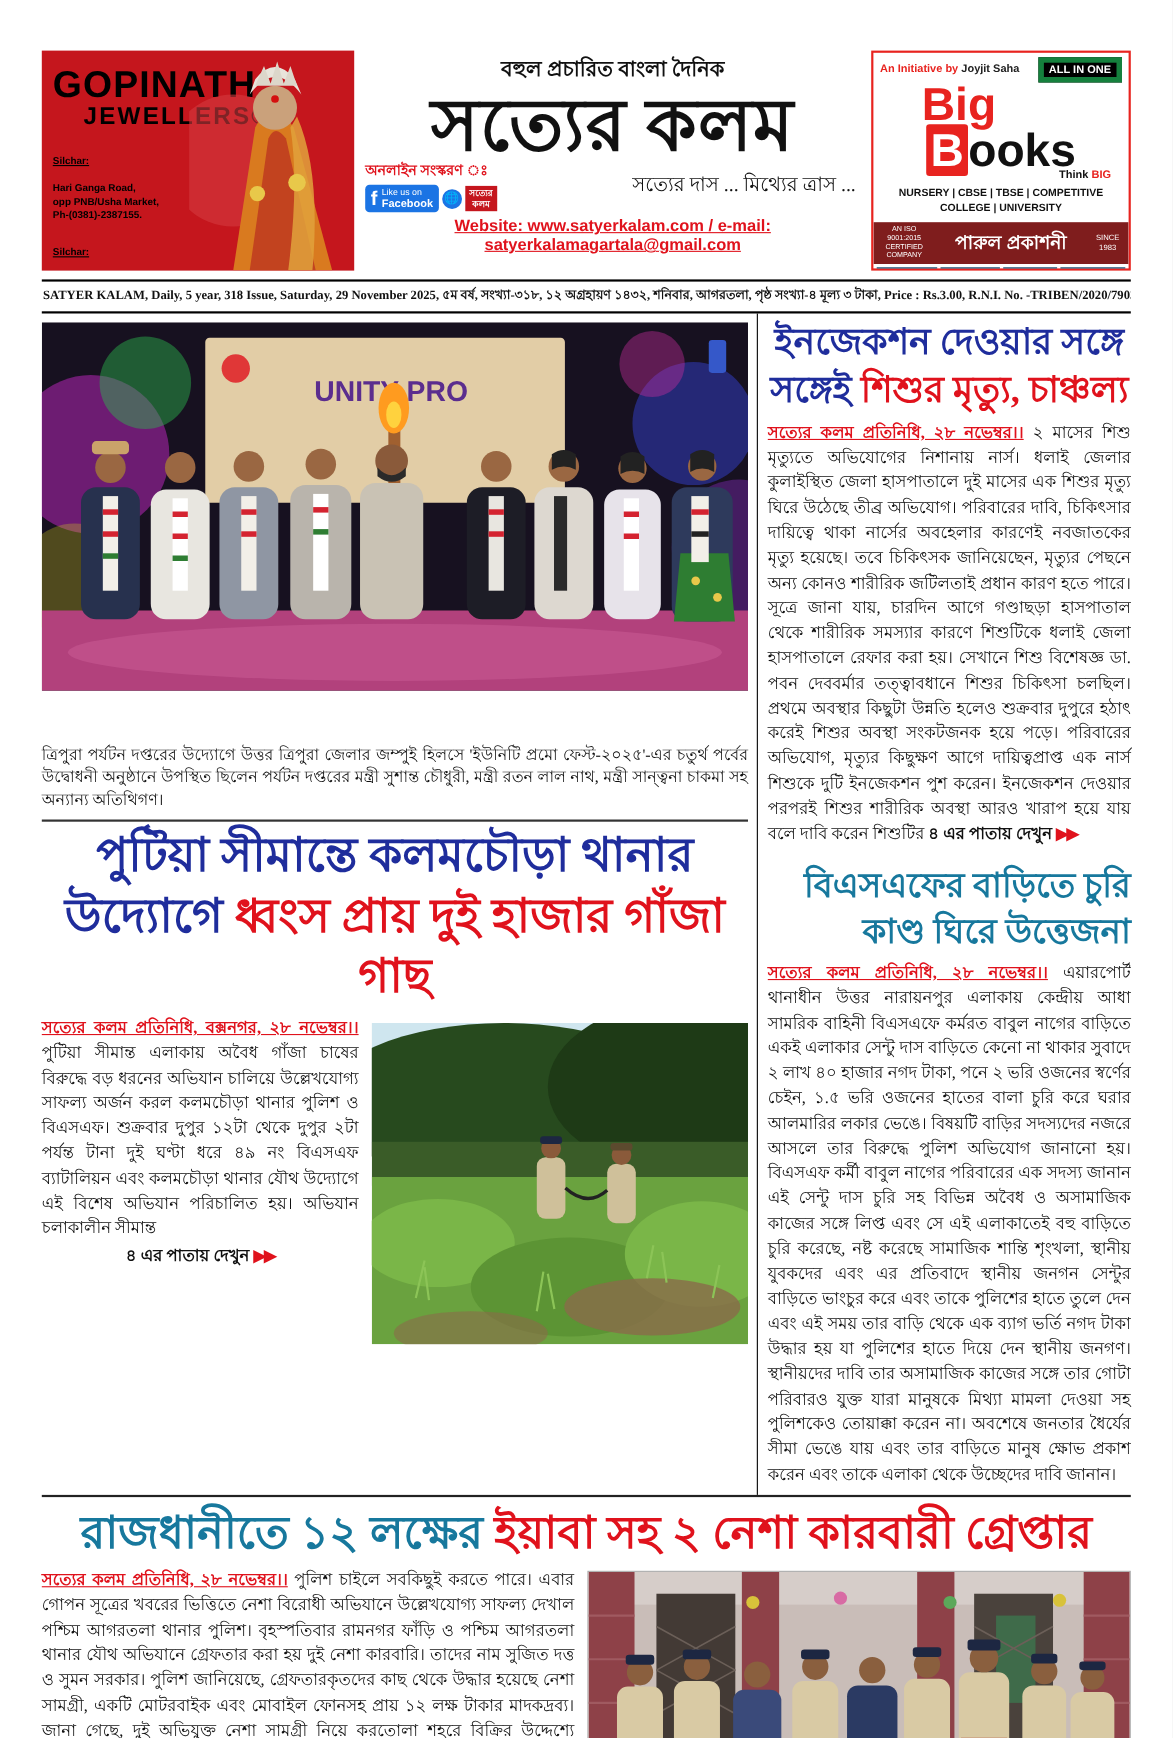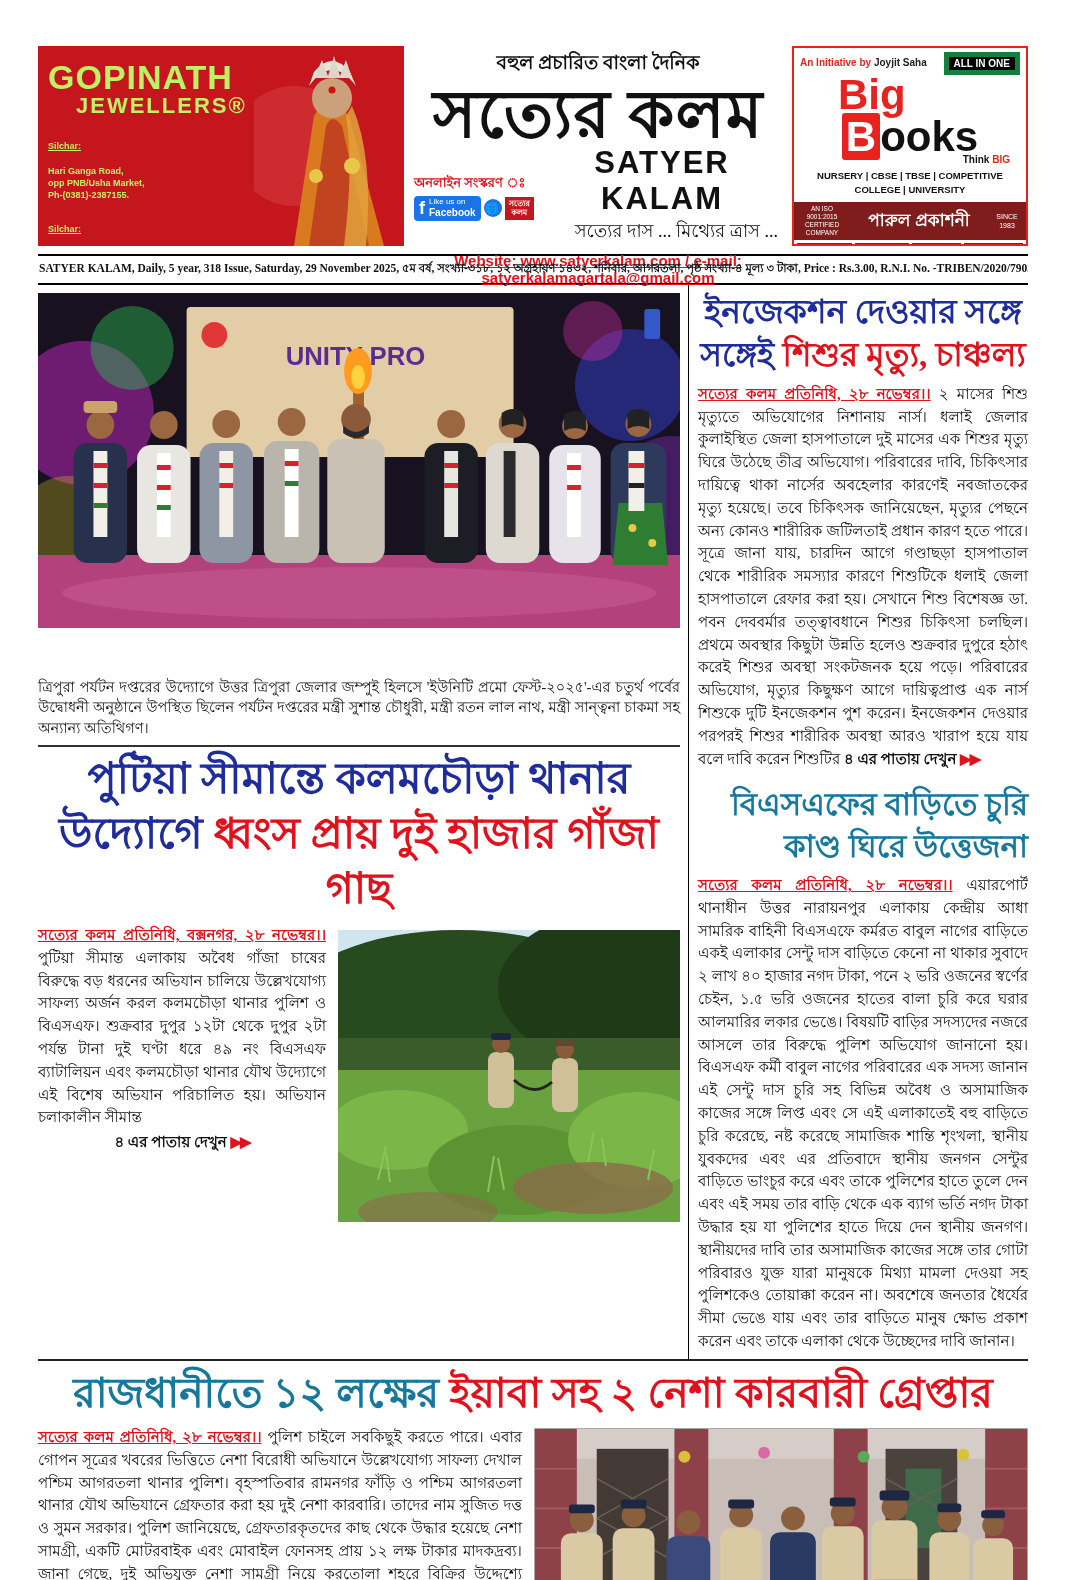--- a/index.html
+++ b/index.html
@@ -1,21 +1,21 @@
 <!DOCTYPE html>
 <html><head>
 <meta charset="utf-8">
 <style>
   * { margin:0; padding:0; box-sizing:border-box; }
   body { background:#e9e9e9; font-family:"Liberation Serif", serif; }
   .page { width:1066px; min-height:1580px; margin:0 auto; background:#fff; padding:46px 38px 26px 38px; color:#111; position:relative; }
 
   
   .header-row { display:flex; gap:10px; align-items:stretch; height:200px; }
-  .ad-gop { width:366px; background:#c5161d; color:#bef264; position:relative; overflow:hidden; padding:8px 10px; font-family:"Liberation Sans", sans-serif; flex:none; }
+  .ad-gop { width:284px; background:#c5161d; color:#000000; position:relative; overflow:hidden; padding:8px 10px; font-family:"Liberation Sans", sans-serif; flex:none; }
   .gop-brand1 { font-size:34px; font-weight:bold; letter-spacing:1px; line-height:1; margin-top:6px; }
   .gop-brand2 { font-size:22px; font-weight:bold; letter-spacing:2px; margin-left:28px; line-height:1.1; }
   .gop-addr { font-size:9px; line-height:1.35; margin-top:10px; white-space:pre-line; font-weight:bold; }
   .gop-addr .t { text-decoration:underline; }
   .gop-bride { position:absolute; right:0; top:0; height:100%; width:150px; }
 
   .masthead { flex:1; text-align:center; display:flex; flex-direction:column; }
   .mast-top { font-size:19px; font-weight:bold; margin-top:2px; }
   .mast-title { font-size:66px; font-weight:bold; line-height:1.05; letter-spacing:1px; }
   .mast-mid { display:flex; align-items:center; margin-top:-4px; }
@@ -131,21 +131,20 @@
               <span class="fb-txt"><span>Like us on</span><br><b>Facebook</b></span>
             </div>
             <div class="globe">🌐</div>
             <div class="minilogo">
               <span>সত্যের</span><br>
               <span>কলম</span>
             </div>
           </div>
         </div>
         <div class="mast-en">
-          <div class="en">SATYER KALAM</div>
           <div class="tag">সত্যের দাস ... মিথ্যের ত্রাস ...</div>
         </div>
       </div>
       <div class="website-line">Website: www.satyerkalam.com / e-mail: satyerkalamagartala@gmail.com</div>
     </div>
 
     <div class="ad-big">
       <div class="bb-top">
         <span class="bb-allin">ALL IN ONE</span>
         <span class="bb-init"><span class="r">An Initiative by</span> <span class="k">Joyjit Saha</span></span>

